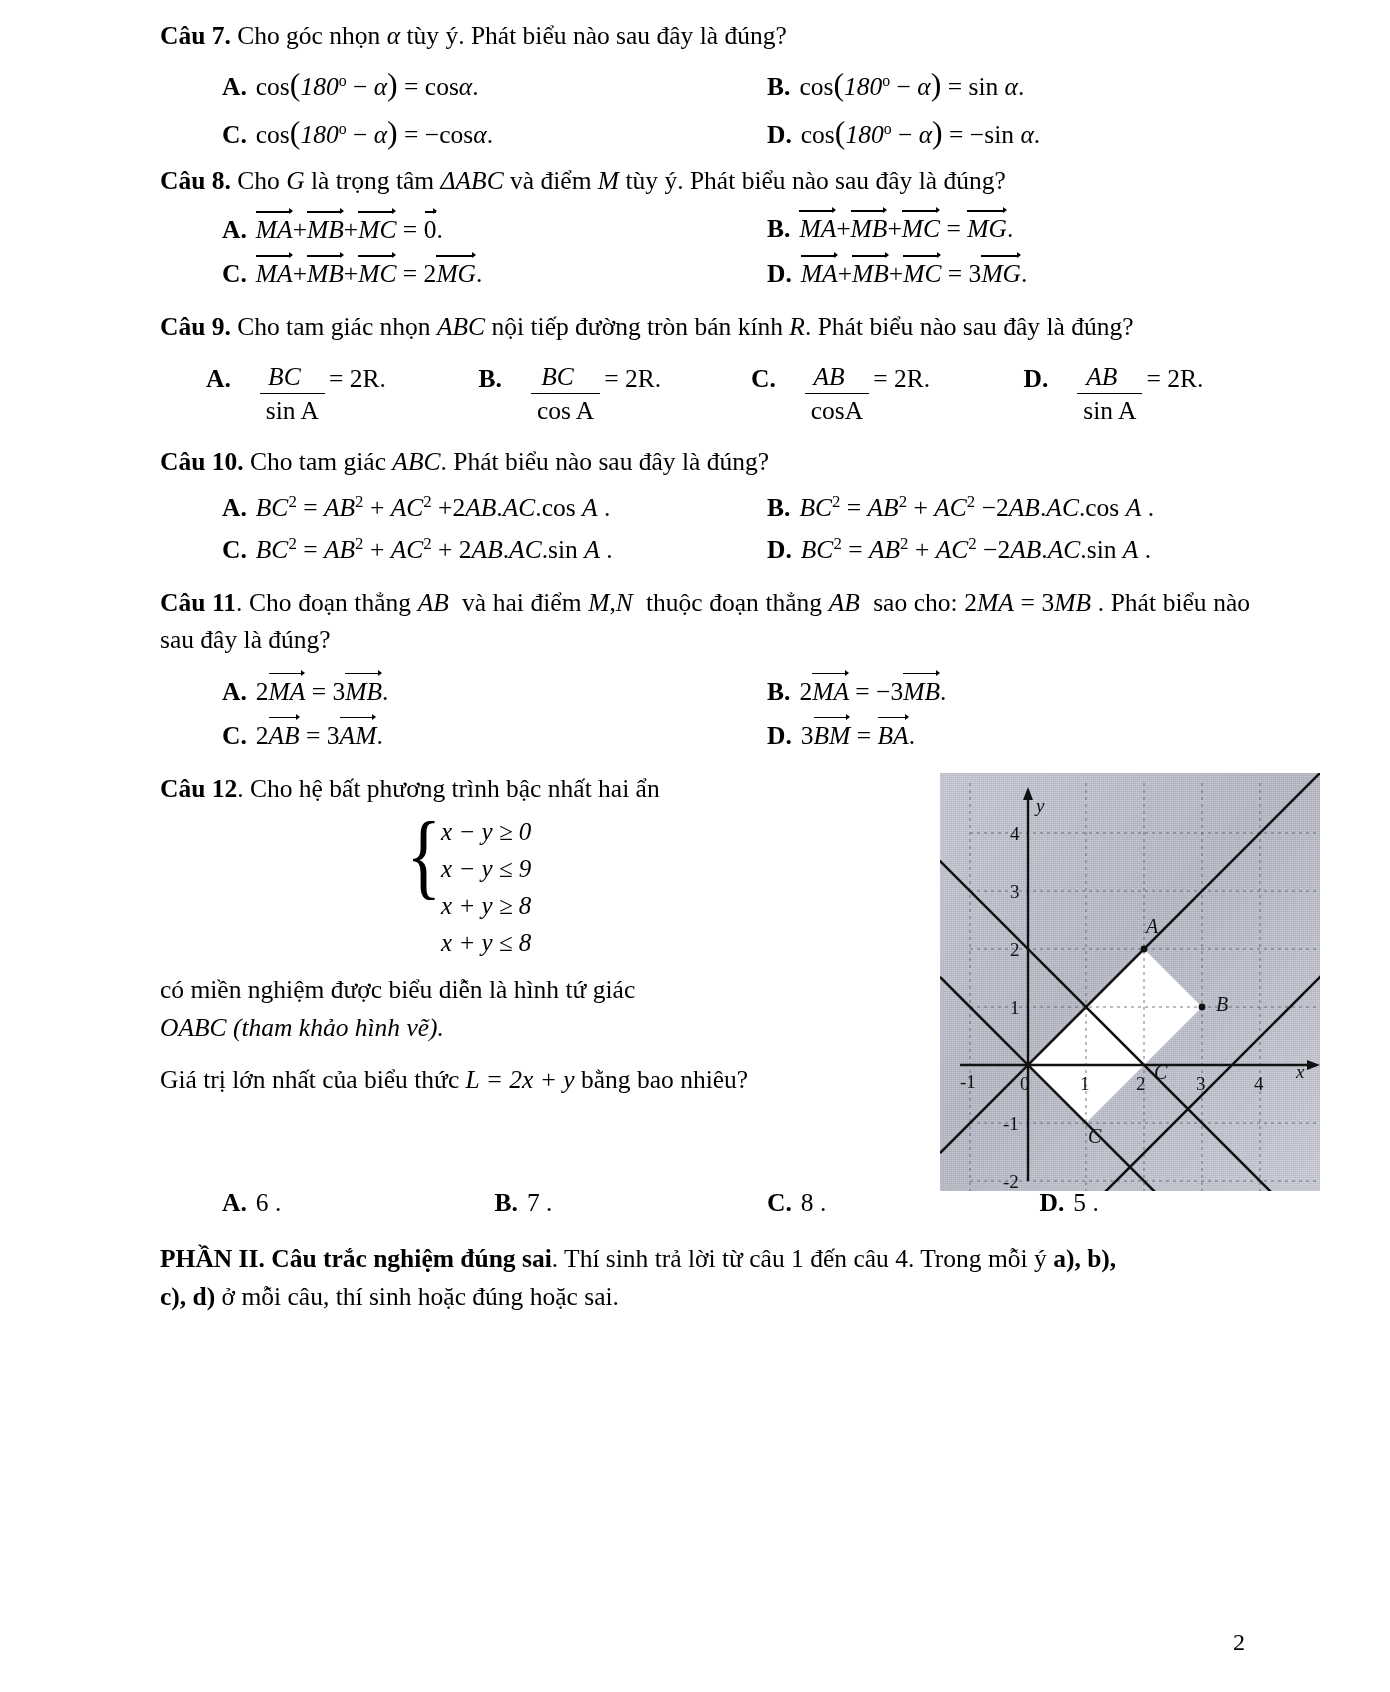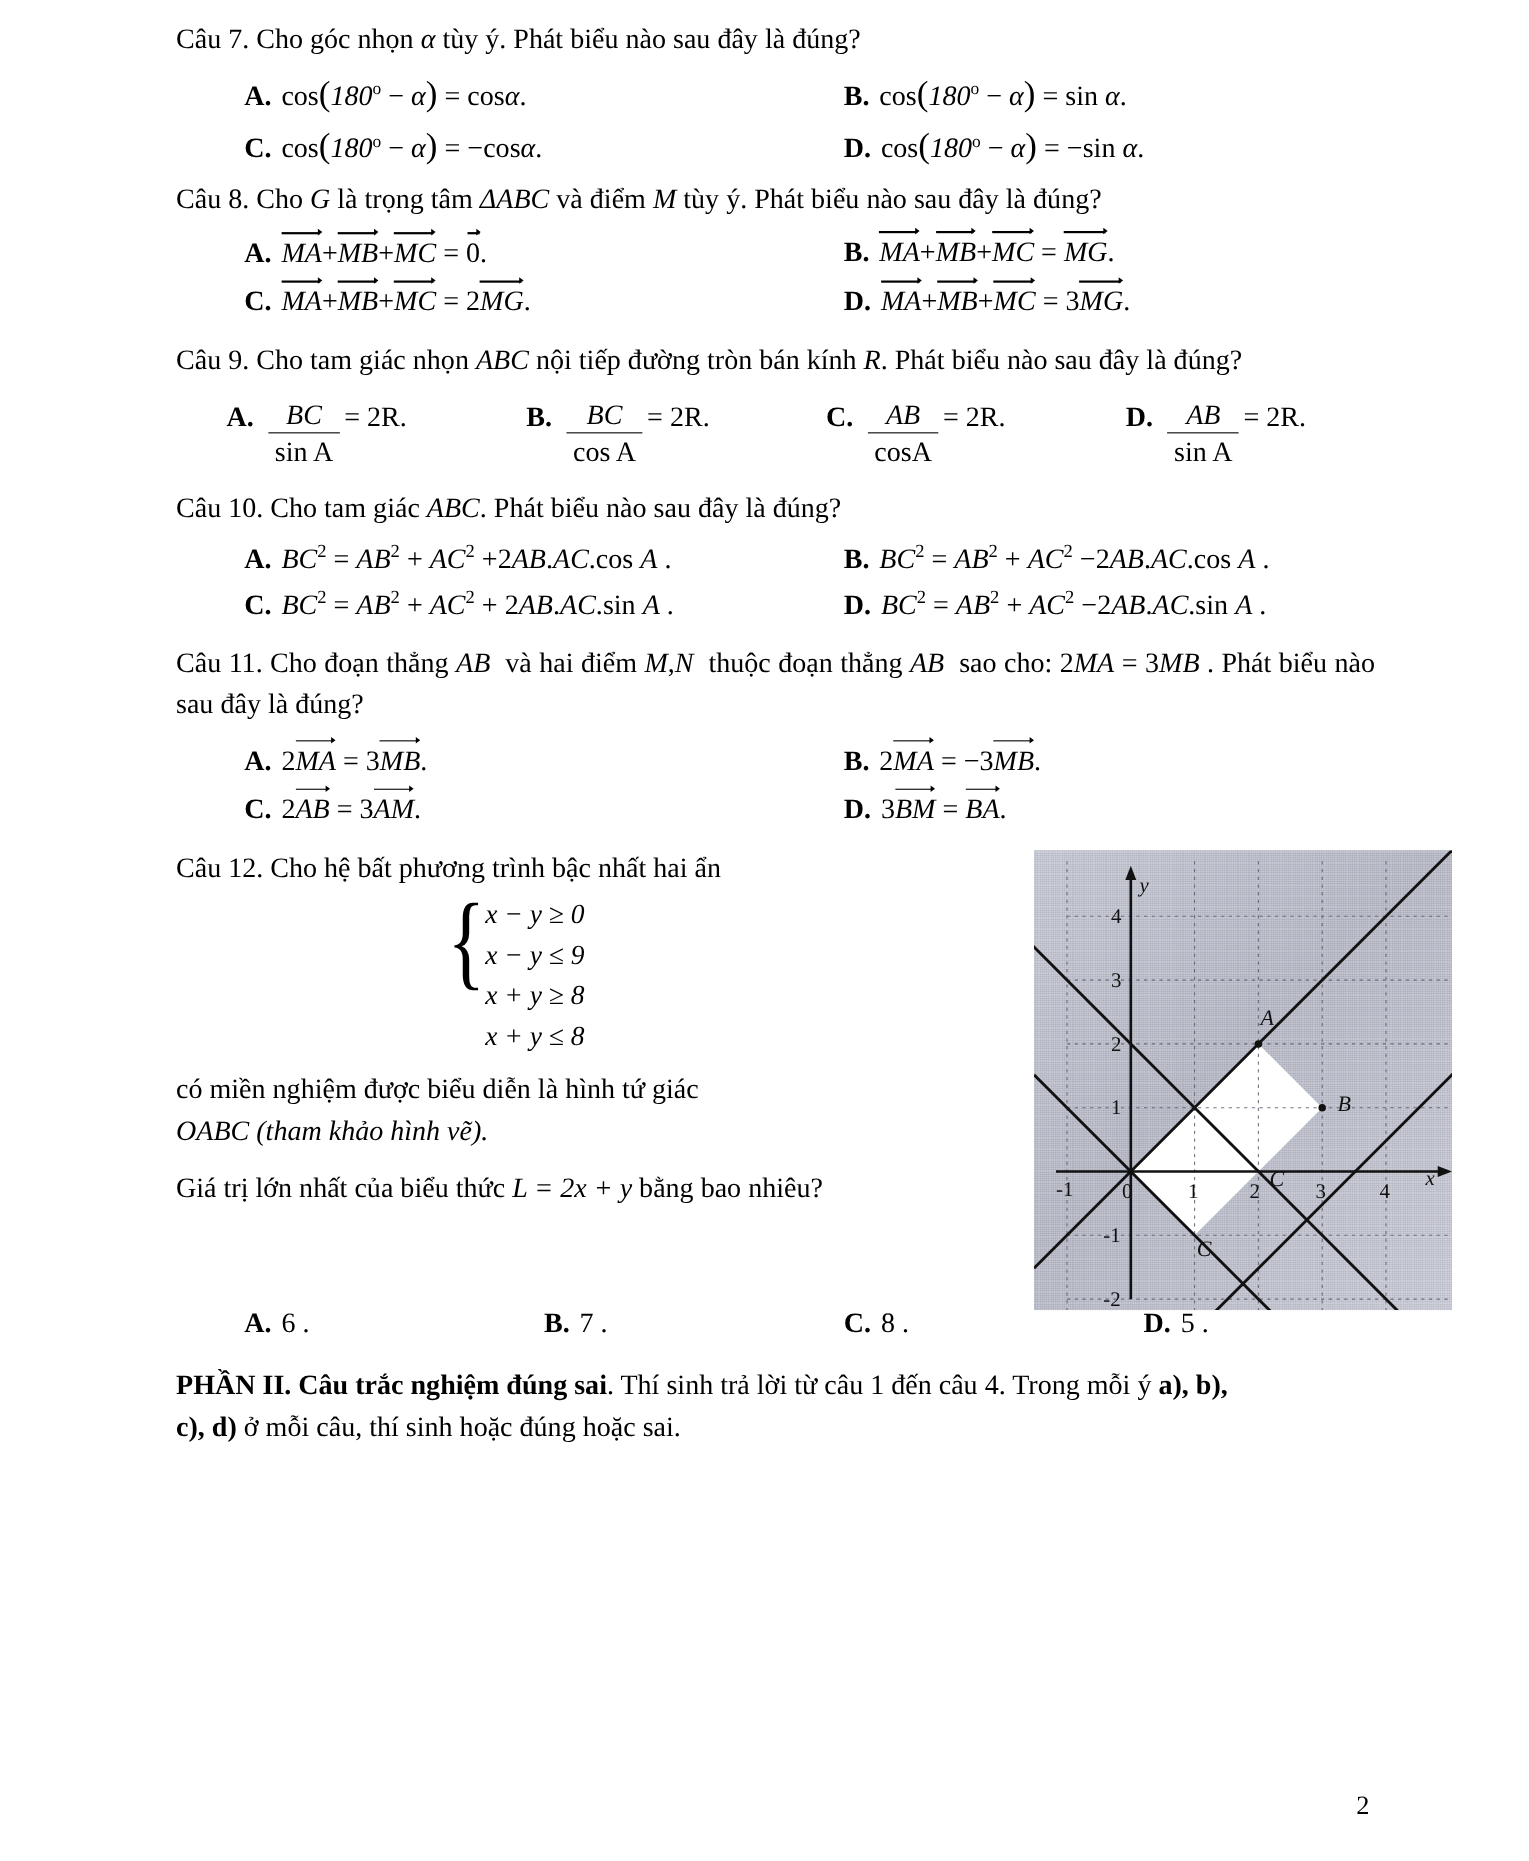--- a/index.html
+++ b/index.html
@@ -29,21 +29,21 @@
     width: 1090px;
   }
 
   
   .q {
     font-size: 25.5px;
     line-height: 1.45;
     margin: 0 0 4px 0;
     text-align: justify;
   }
-  .qlabel { font-weight: normal; }
+  .qlabel { font-weight: bold; }
 
   .opts {
     display: flex;
     width: 100%;
     margin: 12px 0 6px 0;
   }
   .opts.two > .opt { width: 50%; }
   .opts.four > .opt { width: 25%; }
   .opt {
     font-size: 25.5px;
@@ -107,21 +107,21 @@
   .frac {
     display: inline-flex;
     flex-direction: column;
     align-items: center;
     vertical-align: middle;
     margin: 0 4px;
     position: relative;
     top: -2px;
   }
   .frac .num { padding: 0 6px 1px 6px; font-style: italic; }
-  .frac .den { padding: 2px 6px 0 6px; border-top: 1.5px solid #000; }
+  .frac .den { padding: 2px 6px 0 6px; border-top: 1.5px solid #000; margin-left: 16px; }
 
   
   .system {
     display: flex;
     align-items: stretch;
     margin: 10px 0 4px 0;
     padding-left: 235px;
   }
   .brace {
     font-size: 96px;

